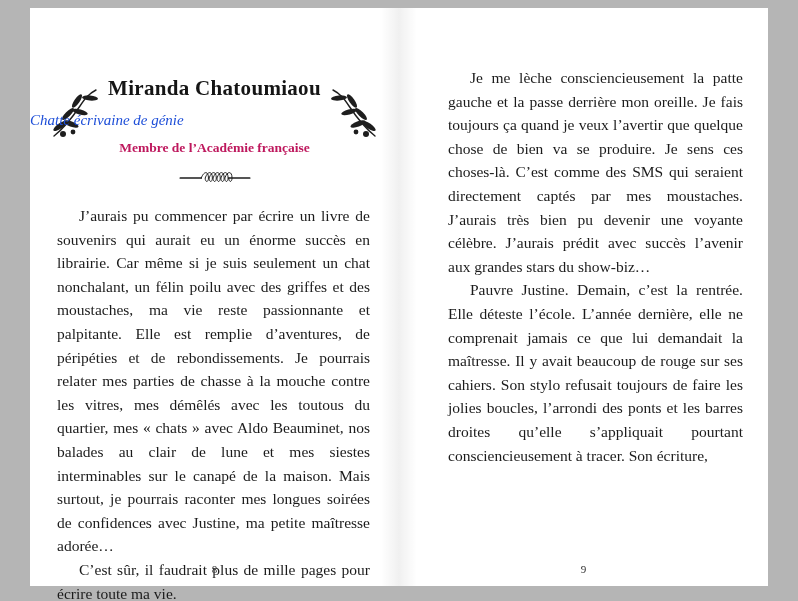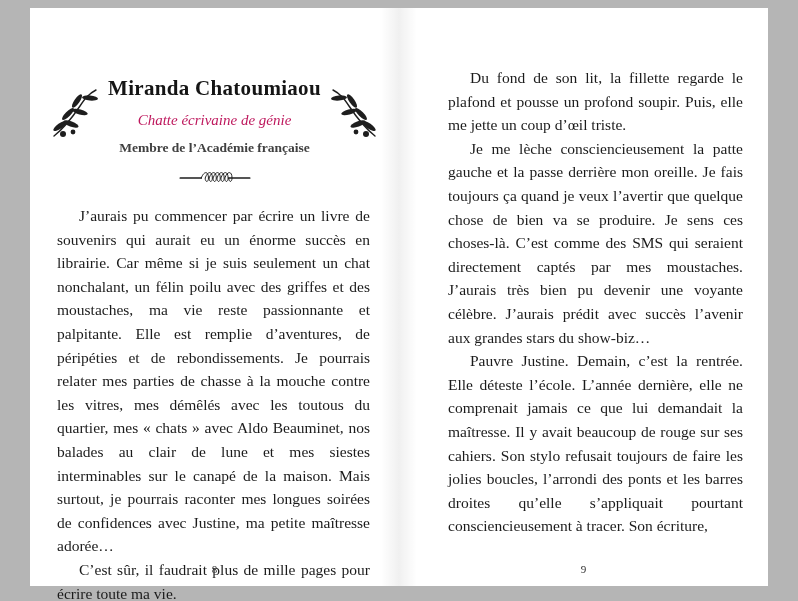--- a/index.html
+++ b/index.html
@@ -36,27 +36,27 @@
   
   .chapter-header { position:absolute; top:62px; left:0; width:100%; height:100px; }
   .title {
     position:absolute; top:6px; left:0; width:100%;
     text-align:center;
     font-size:21px; font-weight:bold; letter-spacing:.3px;
     color:#151515;
   }
   .subtitle {
     position:absolute; top:42px; left:0; width:100%;
-    text-align:center;
-    font-style:italic; font-size:15px; color:#be185d;
+    text-align:left;
+    font-style:italic; font-size:15px; color:#1d4ed8;
   }
   .affiliation {
     position:absolute; top:70px; left:0; width:100%;
     text-align:center;
-    font-weight:bold; font-size:13.5px; color:#404040;
+    font-weight:bold; font-size:13.5px; color:#be185d;
   }
   .branch { position:absolute; top:16px; width:52px; height:54px; }
   .branch-left  { left:20px; }
   .branch-right { right:20px; transform:scaleX(-1); }
 
   .divider { position:absolute; top:162px; left:0; width:100%; text-align:center; }
 
   
   .body-text {
     position:absolute;
@@ -138,21 +138,20 @@
       <div class="body-text body-left">
         <p>J’aurais pu commencer par écrire un livre de souvenirs qui aurait eu un énorme succès en librairie. Car même si je suis seulement un chat nonchalant, un félin poilu avec des griffes et des moustaches, ma vie reste passionnante et palpitante. Elle est remplie d’aventures, de péripéties et de rebondissements. Je pourrais relater mes parties de chasse à la mouche contre les vitres, mes démêlés avec les toutous du quartier, mes « chats » avec Aldo Beauminet, nos balades au clair de lune et mes siestes interminables sur le canapé de la maison. Mais surtout, je pourrais raconter mes longues soirées de confidences avec Justine, ma petite maîtresse adorée…</p>
         <p>C’est sûr, il faudrait plus de mille pages pour écrire toute ma vie.</p>
       </div>
 
       <div class="page-number">8</div>
     </section>
 
     <section class="page page-right">
       <div class="body-text body-right">
-        <p>Du fond de son lit, la fillette regarde le plafond et pousse un profond soupir. Puis, elle me jette un coup d’œil triste.</p>
         <p>Je me lèche consciencieusement la patte gauche et la passe derrière mon oreille. Je fais toujours ça quand je veux l’avertir que quelque chose de bien va se produire. Je sens ces choses-là. C’est comme des SMS qui seraient directement captés par mes moustaches. J’aurais très bien pu devenir une voyante célèbre. J’aurais prédit avec succès l’avenir aux grandes stars du show-biz…</p>
         <p>Pauvre Justine. Demain, c’est la rentrée. Elle déteste l’école. L’année dernière, elle ne comprenait jamais ce que lui demandait la maîtresse. Il y avait beaucoup de rouge sur ses cahiers. Son stylo refusait toujours de faire les jolies boucles, l’arrondi des ponts et les barres droites qu’elle s’appliquait pourtant consciencieusement à tracer. Son écriture,</p>
       </div>
 
       <div class="page-number">9</div>
     </section>
 
   </div>
 </div>
 

